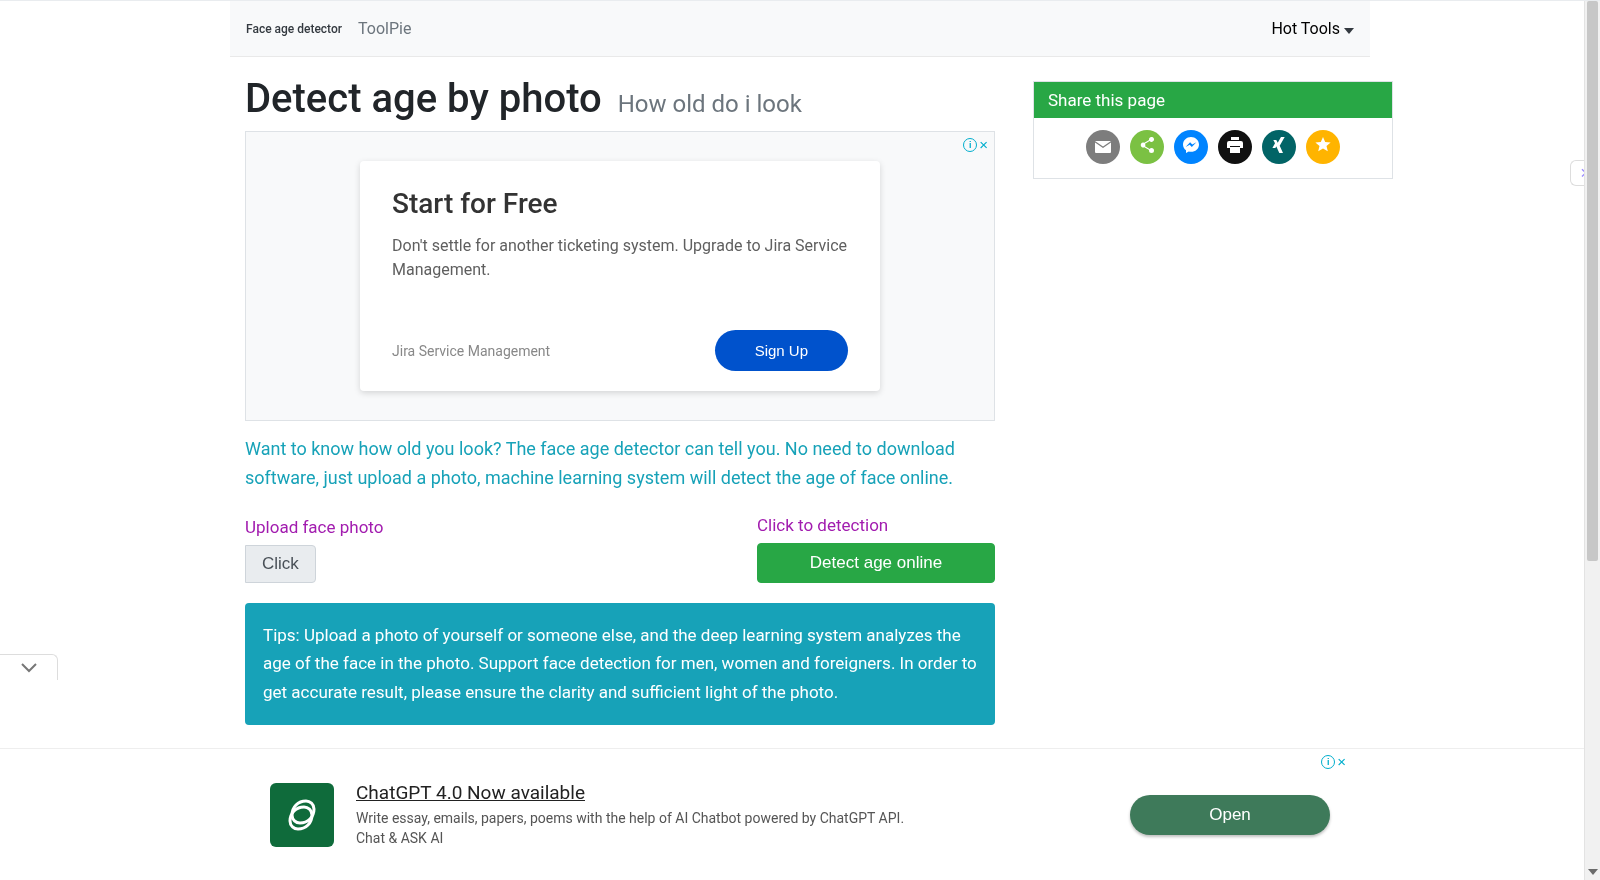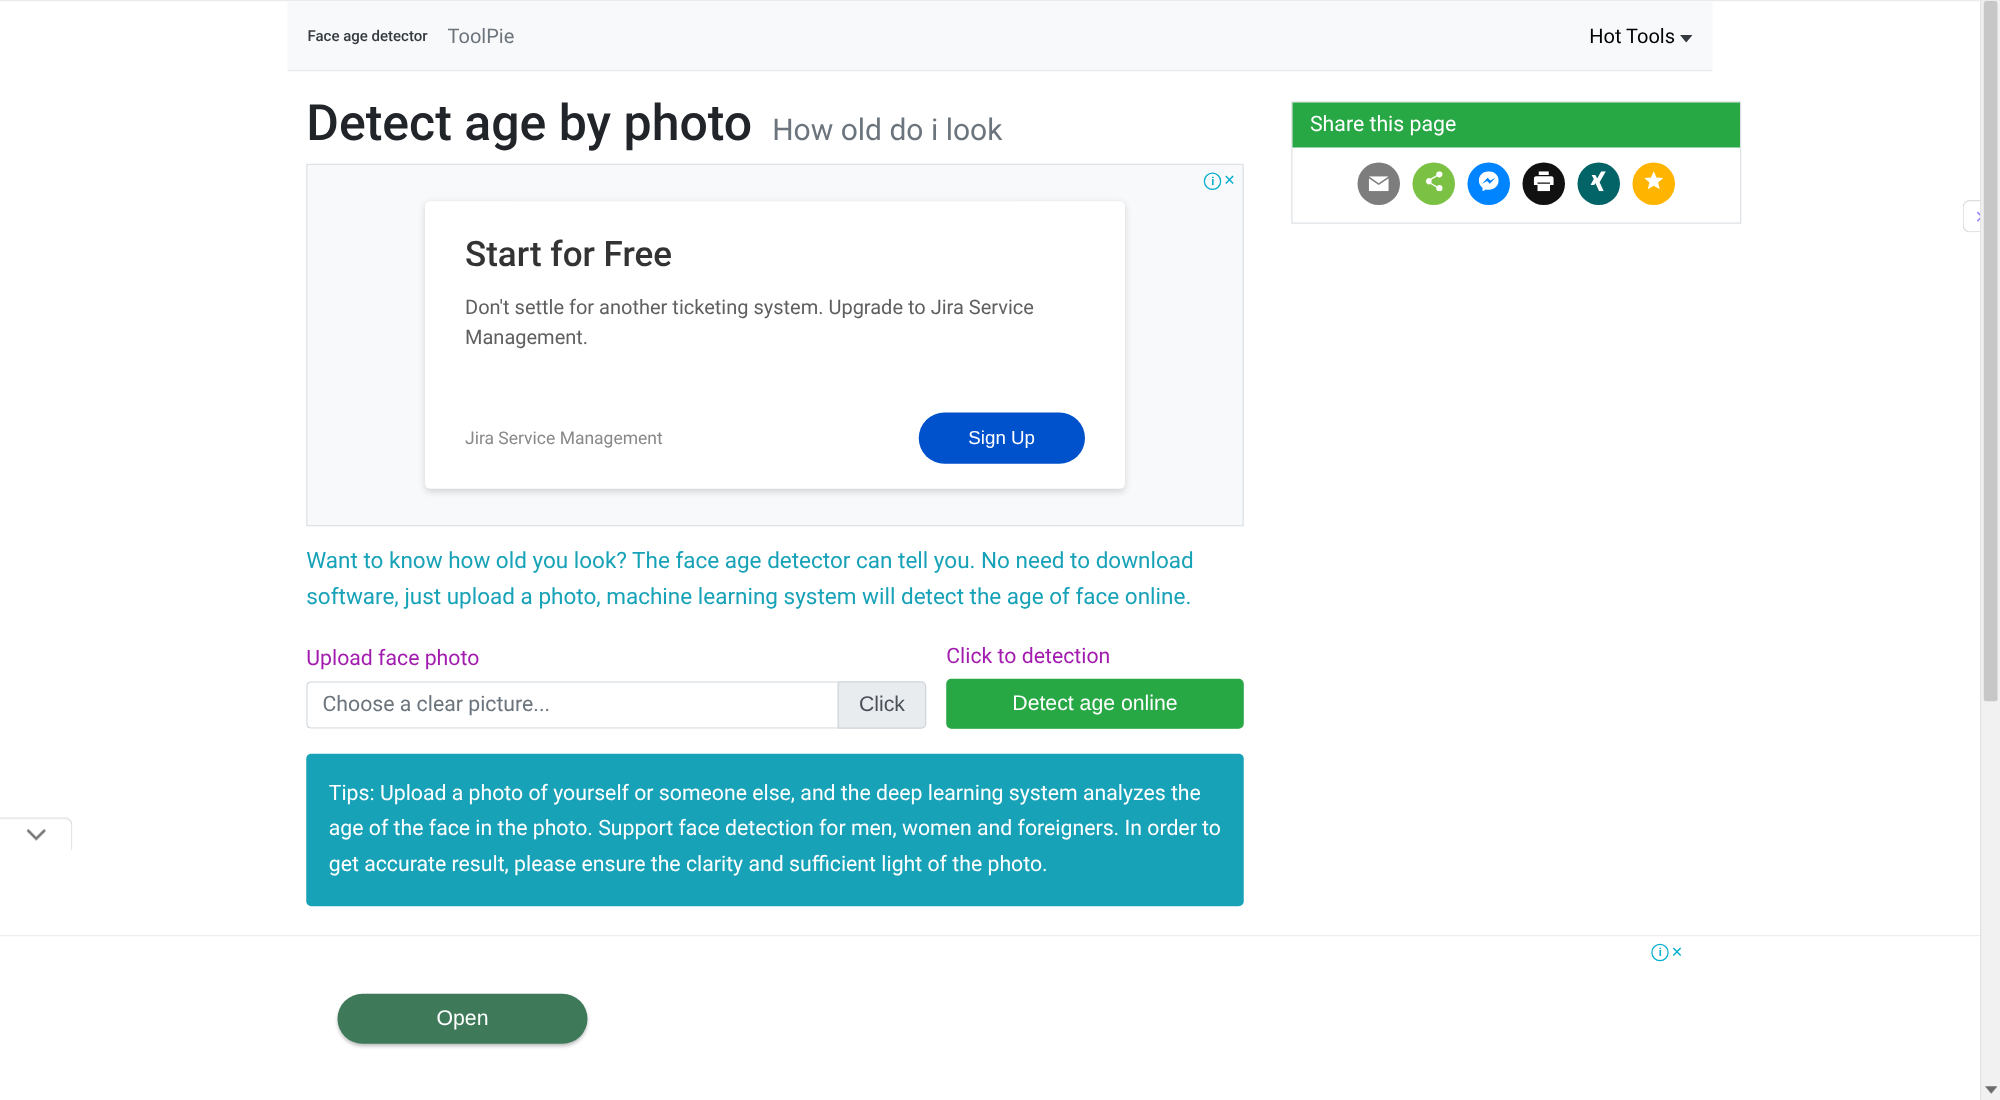--- a/index.html
+++ b/index.html
@@ -43,21 +43,21 @@
   .ad-box{
     border:1px solid var(--panel-border);background:var(--bg-light);
     height:290px;position:relative;
     display:flex;align-items:center;justify-content:center;
     margin-bottom:14px;
   }
   .ad-box .ad-info{position:absolute;top:6px;right:6px;display:flex;gap:2px;align-items:center;}
   .ad-info .i-icon{width:14px;height:14px;border:1px solid #00aecd;border-radius:50%;color:#00aecd;font:700 9px/12px Arial;text-align:center;}
   .ad-info .x-icon{color:#00aecd;font:400 15px/14px Arial;cursor:pointer;}
   .ad-card{
-    background:#fff;width:560px;border-radius:4px;
+    background:#fff;width:520px;border-radius:4px;
     box-shadow:0 2px 6px rgba(0,0,0,.15);
     padding:26px 32px 20px 32px;position:relative;
   }
   .ad-card .ad-title{font-size:28px;font-weight:500;color:#333;margin:0 0 14px 0;}
   .ad-card .ad-desc{font-size:16px;color:#5f5f5f;margin:0 0 48px 0;max-width:480px;line-height:1.5;}
   .ad-card .ad-foot{display:flex;align-items:center;justify-content:space-between;}
   .ad-card .ad-brand{color:#888;font-size:14px;}
   .ad-card .ad-cta{
     background:var(--ad-blue);color:#fff;border:none;border-radius:22px;
     padding:12px 40px;font-size:15px;font-weight:500;cursor:pointer;
@@ -178,21 +178,20 @@
           </div>
         </div>
       </div>
 
       <p class="intro">Want to know how old you look? The face age detector can tell you. No need to download software, just upload a photo, machine learning system will detect the age of face online.</p>
 
       <div class="form-row">
         <div class="form-col upload">
           <label class="fld">Upload face photo</label>
           <div class="input-group">
-            <div class="file-input">Choose a clear picture...</div>
             <button class="browse-btn">Click</button>
           </div>
         </div>
         <div class="form-col detect">
           <label class="fld">Click to detection</label>
           <button class="detect-btn">Detect age online</button>
         </div>
       </div>
 
       <div class="tips">Tips: Upload a photo of yourself or someone else, and the deep learning system analyzes the age of the face in the photo. Support face detection for men, women and foreigners. In order to get accurate result, please ensure the clarity and sufficient light of the photo.</div>
@@ -259,20 +258,34 @@
     <svg width="16" height="10" viewBox="0 0 16 10">
         <path d="M1 1l7 7 7-7" stroke="#777" stroke-width="2" fill="none"></path>
       </svg>
   </div>
 
   <div class="bottom-ad">
     <div class="bottom-ad-inner">
       <div class="ad-info">
         <span class="i-icon">i</span>
         <span class="x-icon">×</span>
+      </div>
+      <div class="left">
+        <div class="logo">
+          <svg width="40" height="40" viewBox="0 0 40 40">
+            <g fill="none" stroke="#fff" stroke-width="3">
+              <path d="M10 20c0-8 6-14 14-14 4 0 8 3 8 8 0 8-6 14-14 14-4 0-8-3-8-8z"></path>
+              <path d="M30 20c0 8-6 14-14 14-4 0-8-3-8-8 0-8 6-14 14-14 4 0 8 3 8 8z"></path>
+            </g>
+          </svg>
+        </div>
+        <div class="txt">
+          <div class="t1">ChatGPT 4.0 Now available</div>
+          <div class="t2">Write essay, emails, papers, poems with the help of AI Chatbot powered by ChatGPT API. Chat &amp; ASK AI</div>
+        </div>
       </div>
       <button class="open-btn">Open</button>
     </div>
   </div>
 
   <div class="scrollbar">
     <div class="thumb"></div>
     <div class="down-arrow">
       <svg width="10" height="6" viewBox="0 0 10 6">
           <path d="M0 0l5 6 5-6z" fill="#6b6b6b"></path>

